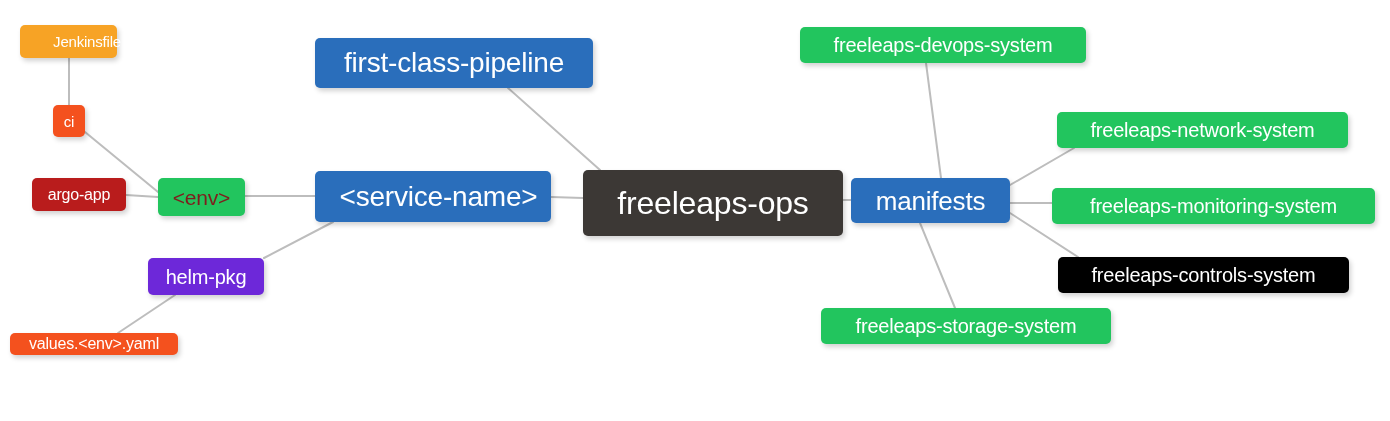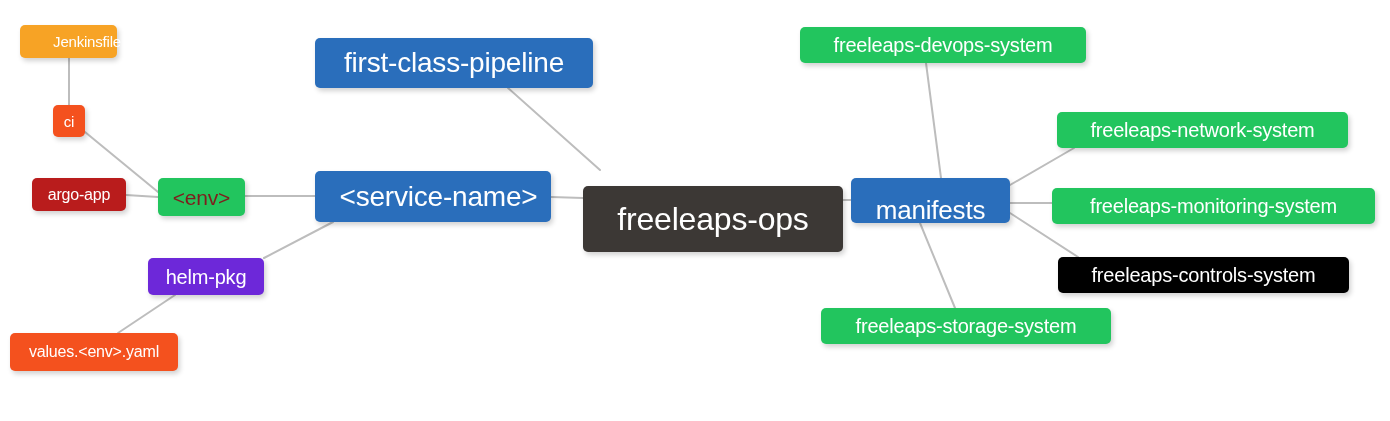--- a/index.html
+++ b/index.html
@@ -72,33 +72,33 @@
       </div>
       <div class="node" style="left: 32px; top: 178px; width: 94px; height: 33px; background: #b91c1c; font-size: 16px; color: rgb(255, 255, 255);">
         <span class="node-label">argo-app</span>
       </div>
       <div class="node" style="left: 158px; top: 178px; width: 87px; height: 38px; background: rgb(34, 197, 94); font-size: 21px; color: #7f1d1d;">
         <span class="node-label">&lt;env&gt;</span>
       </div>
       <div class="node" style="left: 148px; top: 258px; width: 116px; height: 37px; background: #6d28d9; font-size: 20px; color: rgb(255, 255, 255);">
         <span class="node-label">helm-pkg</span>
       </div>
-      <div class="node" style="left: 10px; top: 333px; width: 168px; height: 38px; background: rgb(244, 81, 30); font-size: 16px; color: rgb(255, 255, 255);">
+      <div class="node" style="left: 10px; top: 333px; width: 168px; height: 22px; background: rgb(244, 81, 30); font-size: 16px; color: rgb(255, 255, 255);">
         <span class="node-label">values.&lt;env&gt;.yaml</span>
       </div>
       <div class="node" style="left: 315px; top: 38px; width: 278px; height: 50px; background: rgb(42, 110, 187); font-size: 28px; color: rgb(255, 255, 255);">
         <span class="node-label">first-class-pipeline</span>
       </div>
       <div class="node" style="left: 315px; top: 171px; width: 236px; height: 51px; background: rgb(42, 110, 187); font-size: 28px; color: rgb(255, 255, 255); padding-left: 11px;">
         <span class="node-label">&lt;service-name&gt;</span>
       </div>
-      <div class="node" style="left: 583px; top: 170px; width: 260px; height: 66px; background: rgb(60, 56, 53); font-size: 32px; color: rgb(255, 255, 255); margin-top: 16px;">
+      <div class="node" style="left: 583px; top: 170px; width: 260px; height: 66px; background: rgb(60, 56, 53); font-size: 32px; color: rgb(255, 255, 255);">
         <span class="node-label">freeleaps-ops</span>
       </div>
-      <div class="node" style="left: 851px; top: 178px; width: 159px; height: 45px; background: rgb(42, 110, 187); font-size: 26px; color: rgb(255, 255, 255); align-items: flex-end;">
+      <div class="node" style="left: 851px; top: 178px; width: 159px; height: 45px; background: rgb(42, 110, 187); font-size: 26px; color: rgb(255, 255, 255);">
         <span class="node-label">manifests</span>
       </div>
       <div class="node" style="left: 800px; top: 27px; width: 286px; height: 36px; background: rgb(34, 197, 94); font-size: 20px; color: rgb(255, 255, 255);">
         <span class="node-label">freeleaps-devops-system</span>
       </div>
       <div class="node" style="left: 1057px; top: 112px; width: 291px; height: 36px; background: rgb(34, 197, 94); font-size: 20px; color: rgb(255, 255, 255);">
         <span class="node-label">freeleaps-network-system</span>
       </div>
       <div class="node" style="left: 1052px; top: 188px; width: 323px; height: 36px; background: rgb(34, 197, 94); font-size: 20px; color: rgb(255, 255, 255);">
         <span class="node-label">freeleaps-monitoring-system</span>

